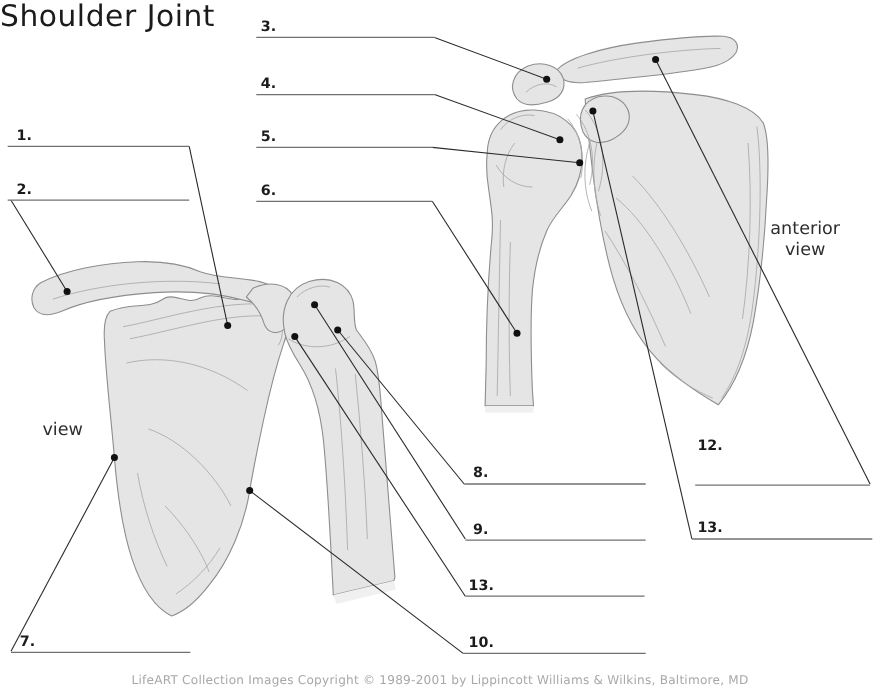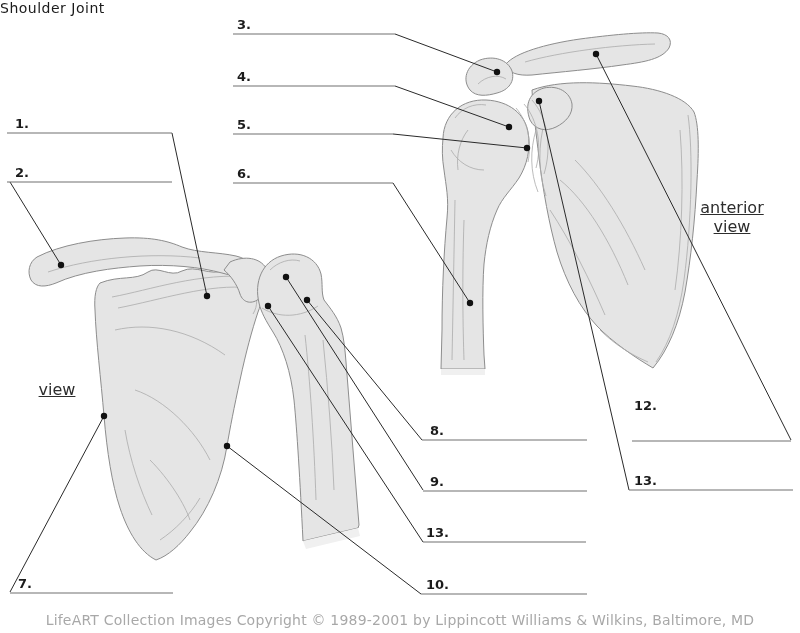--- a/index.html
+++ b/index.html
@@ -7,27 +7,27 @@
     position:relative;width:800px;height:633px;background:#fff;overflow:hidden;
     font-family:"DejaVu Sans","Liberation Sans",sans-serif;
   }
   #art{position:absolute;left:0;top:0;}
   .bone{fill:var(--bone-fill);stroke:var(--bone-outline);stroke-width:1;}
   .fade{fill:var(--bone-fade);stroke:none;}
   .detail{fill:none;stroke:var(--bone-detail);stroke-width:0.8;}
   .leader{stroke:var(--leader-line);stroke-width:1;fill:none;}
   .blank{stroke:var(--blank-line);stroke-width:1.2;fill:none;}
   .dot{fill:var(--dot);stroke:none;}
-  .title{left:10px;top:11px;font-size:14px;letter-spacing:0.5px;color:var(--text);}
+  .title{left:10px;top:11px;font-size:27px;letter-spacing:0.5px;color:var(--text);}
   .num{position:absolute;font-size:13px;font-weight:bold;color:var(--text);}
   .viewlbl{position:absolute;font-size:16px;line-height:19px;text-align:center;width:110px;color:var(--text-soft);}
-  .viewlbl span{display:block;text-decoration:underline;}
+  .viewlbl span{display:block;}
   .copyright{
     position:absolute;left:0;top:612px;width:800px;text-align:center;
-    font-size:14px;letter-spacing:0.2px;color:var(--muted-text);
+    font-size:11px;letter-spacing:0.2px;color:var(--muted-text);
   }
 </style>
 </head>
 <body>
 
 <div id="stage">
 
   <svg id="art" width="800" height="633" viewBox="0 0 800 633">
 
     <g>

